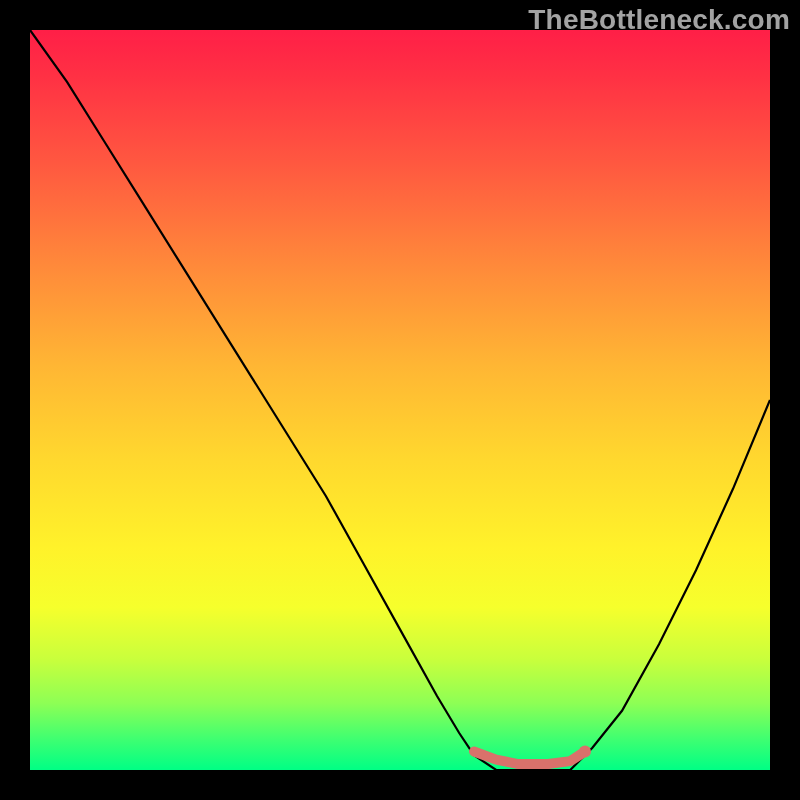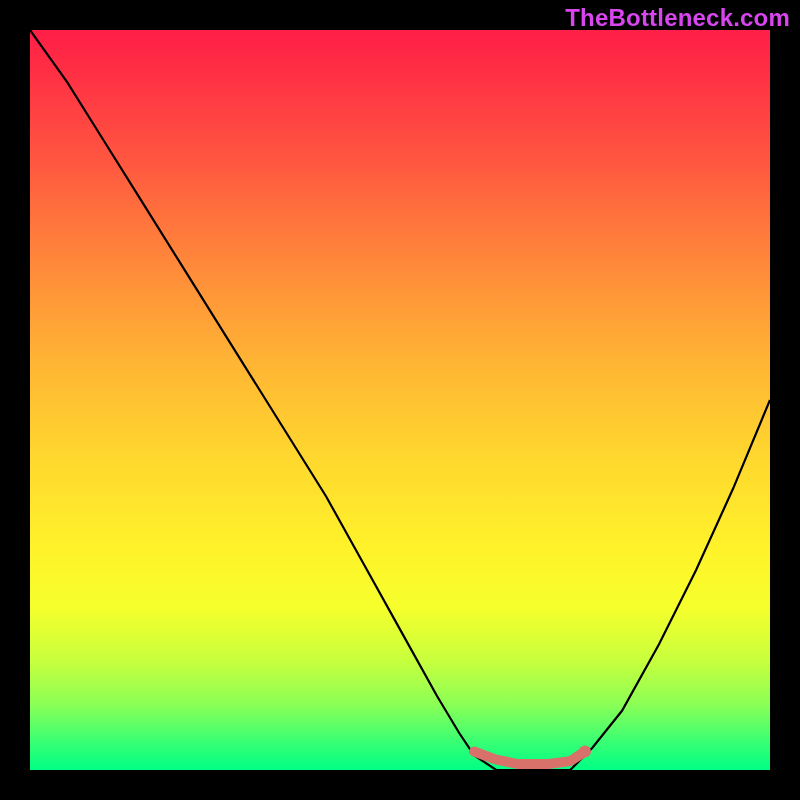--- a/index.html
+++ b/index.html
@@ -14,23 +14,23 @@
     position: relative;
     width: 800px;
     height: 800px;
     background: #000;
   }
   .watermark {
     position: absolute;
     top: 4px;
     right: 10px;
     font-family: Arial, Helvetica, sans-serif;
-    font-size: 24px;
+    font-size: 28px;
     font-weight: bold;
-    color: #d946ef;
+    color: #a3a3a3;
     letter-spacing: 0.2px;
     z-index: 10;
   }
   .plot {
     position: absolute;
     left: 30px;
     top: 30px;
     width: 740px;
     height: 740px;
   }

